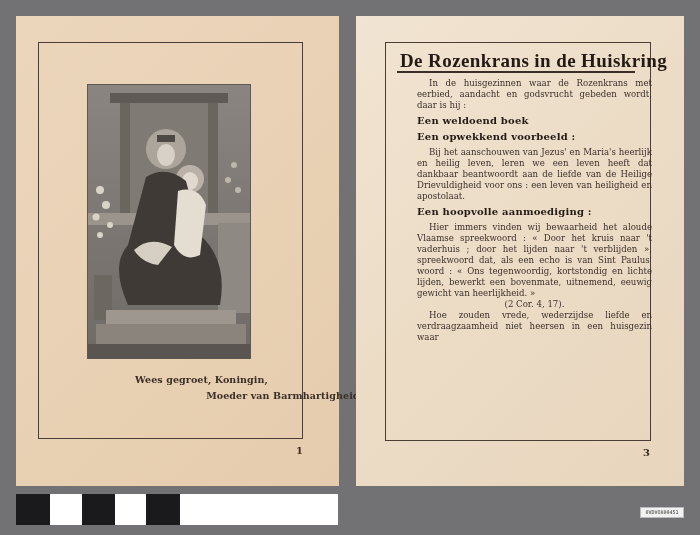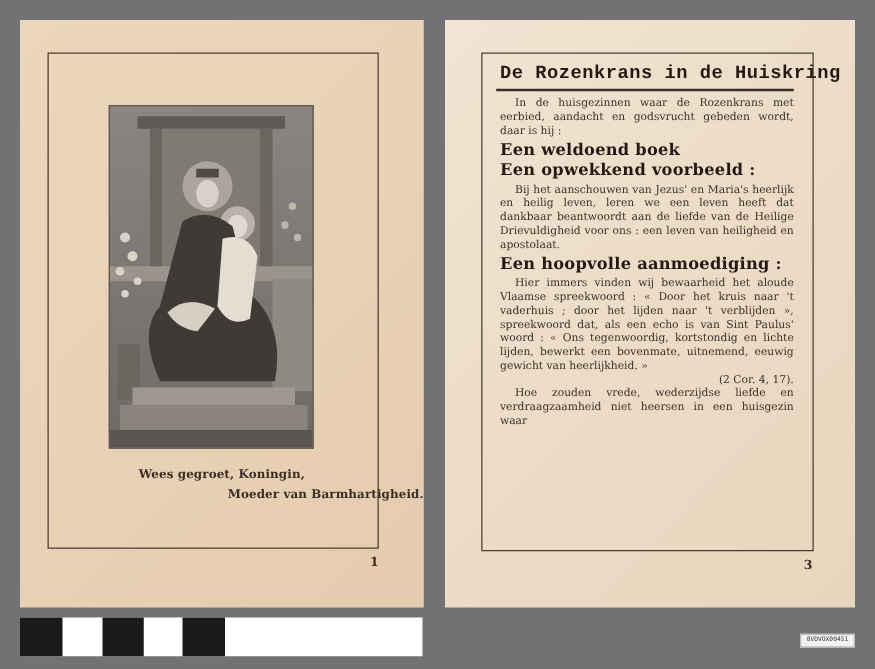--- a/index.html
+++ b/index.html
@@ -7,31 +7,31 @@
          font-family:"DejaVu Serif", serif; }
   .page { position:absolute; top:16px; height:470px; }
   #page-left { left:16px; width:323px; background:linear-gradient(135deg,#ecd6bb 0%,#e9d2b6 40%,#e6ccae 100%); }
   #page-right { left:356px; width:328px; background:linear-gradient(135deg,#f1e4d2 0%,#ecdcc6 50%,#e8d5bd 100%); }
   .frame { position:absolute; border:1.5px solid #4a3d33; }
   #frame-left { left:22px; top:26px; width:263px; height:395px; }
   #frame-right { left:29px; top:26px; width:264px; height:397px; }
   .plate { position:absolute; left:71px; top:68px; width:162px; height:273px;
            background:#7c7772; overflow:hidden; border:1px solid #5d5852; }
   .caption { position:absolute; left:0; width:323px; text-align:center; font-size:9.5px;
-             color:#3a2e26; font-weight:bold; letter-spacing:0.1px; }
+             color:#3a2e26; font-weight:bold; letter-spacing:0.1px;padding-left:24px; }
   .pnum { position:absolute; font-size:10px; color:#3a2e26; font-weight:bold; }
-  .title { position:absolute; left:44px; top:34px; width:236px; font-family:Liberation Mono, monospace;
-           font-weight:bold; font-size:15px; color:#241a14; letter-spacing:0.4px; white-space:nowrap; }
+  .title { position:absolute; left:44px; top:34px; width:236px; font-family:Liberation Serif, serif;
+           font-weight:bold; font-size:19px; color:#241a14; letter-spacing:0.4px; white-space:nowrap; }
   .rule { position:absolute; left:41px; top:55px; width:238px; height:1.5px; background:#3a2e26; }
-  .body { position:absolute; left:44px; top:62px; width:235px; font-size:8.6px; line-height:11px;
+  .body { position:absolute; left:61px; top:62px; width:235px; font-size:8.6px; line-height:11px;
           color:#3b302a; text-align:justify; }
   .body p { margin:0; text-indent:12px; }
   .body p.noindent { text-indent:0; }
-  .body h3 { margin:4px 0 5px 0; font-size:13px; font-weight:bold; color:#241a14; letter-spacing:0.2px; }
-  .body .ref { text-align:right; }
+  .body h3 { margin:4px 0 5px 0; font-size:10px; font-weight:bold; color:#241a14; letter-spacing:0.2px; }
+  .body .ref { text-align:center; }
   .scale { position:absolute; top:494px; height:31px; left:16px; width:322px; background:#fff; }
   .scale .blk { position:absolute; top:0; height:31px; background:#1a1a1c; }
   .tag { position:absolute; left:640px; top:507px; width:42px; height:9px; background:#f2f2f2;
          border:1px solid #bbb; font-family:"DejaVu Sans Mono", monospace; font-size:5px;
          line-height:9px; text-align:center; color:#333; overflow:hidden; }
 </style>
 </head>
 <body>
 
 <div class="page" id="page-left">

